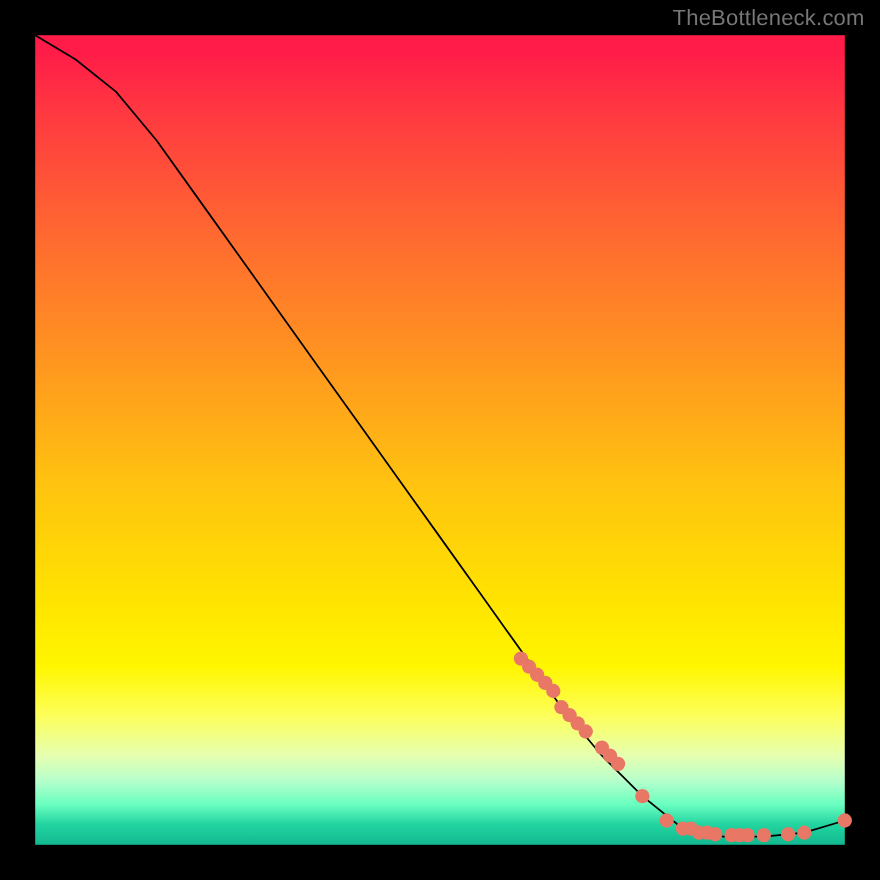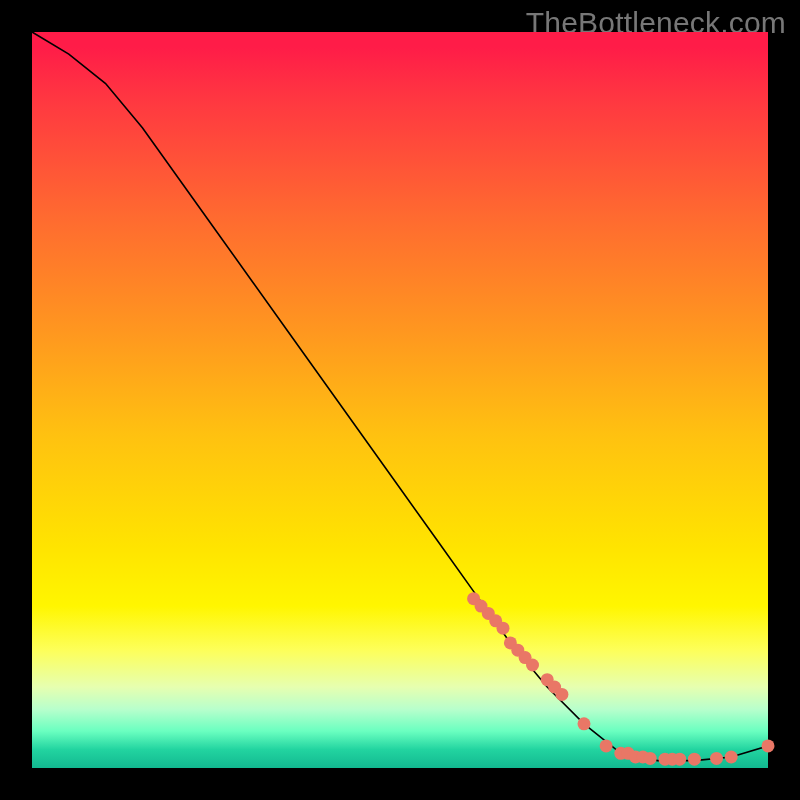--- a/index.html
+++ b/index.html
@@ -9,21 +9,21 @@
     background: #000000;
     position: relative;
     font-family: Arial, Helvetica, sans-serif;
     overflow: hidden;
   }
   .watermark {
     position: absolute;
     top: 6px;
     right: 14px;
     color: #777777;
-    font-size: 30px;
+    font-size: 20px;
     font-weight: 500;
     letter-spacing: 0.2px;
   }
   .plot-area {
     position: absolute;
     left: 32px;
     top: 32px;
     width: 736px;
     height: 736px;
     background: linear-gradient(to bottom,

